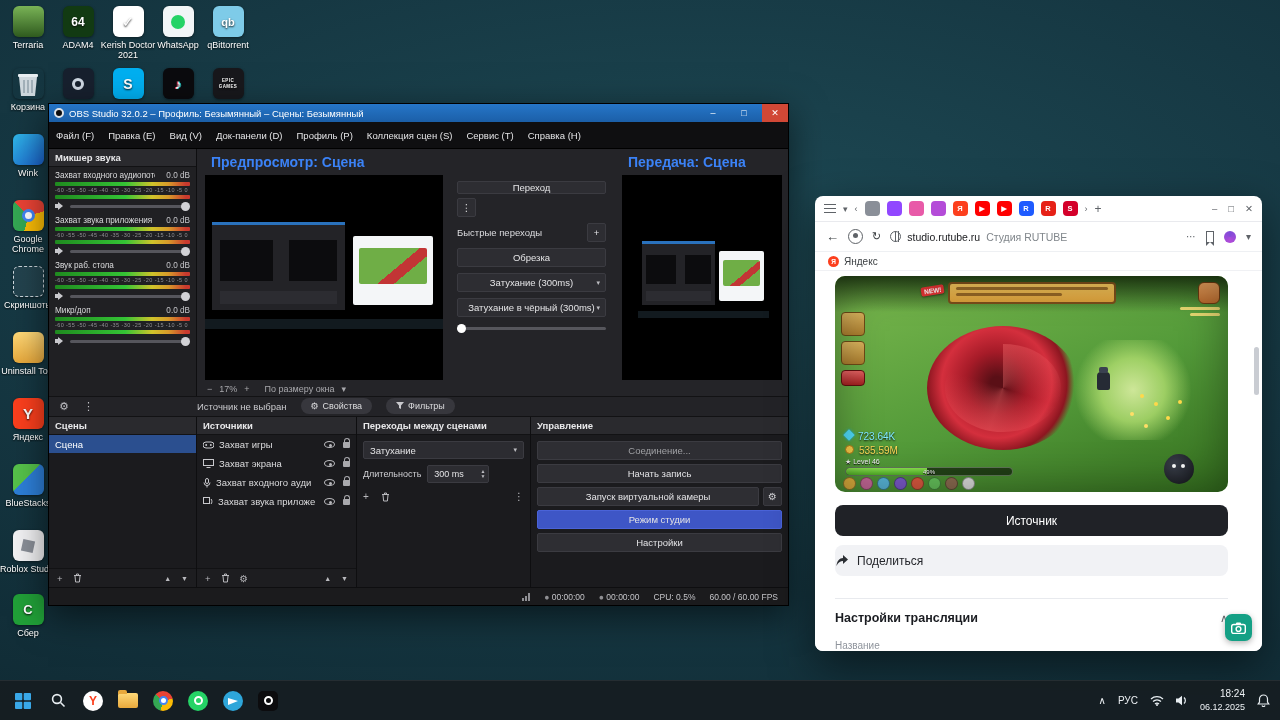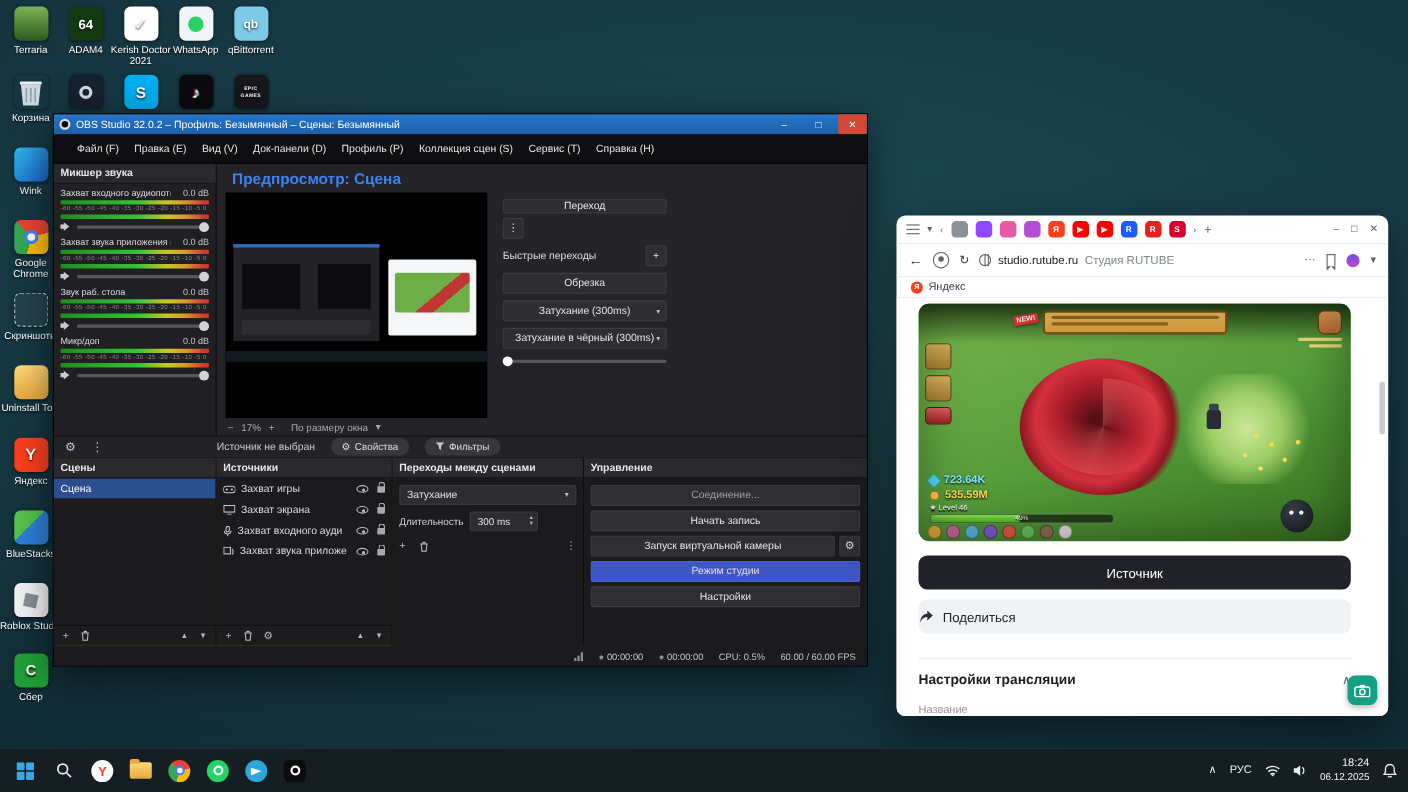--- a/index.html
+++ b/index.html
@@ -42,21 +42,21 @@
 
   
   .obs { position:absolute; left:48px; top:103px; width:741px; height:503px; background:#202023;
          border:1px solid #000; box-shadow:0 10px 34px rgba(0,0,0,.55); display:flex; flex-direction:column; }
   .obs-title { height:18px; background:linear-gradient(#2676c8,#1b5fa8); display:flex; align-items:center;
                gap:5px; padding:0 0 0 5px; color:#fff; font-size:9.5px; }
   .obs-logo { width:10px; height:10px; border-radius:50%; background:#0c0c0e; border:2px solid #dfe3e8; }
   .obs-title .t { flex:1; overflow:hidden; white-space:nowrap; }
   .wbtn { width:26px; height:18px; display:flex; align-items:center; justify-content:center; font-size:9px; color:#fff; }
   .wbtn.close { background:#d14836; }
-  .obs-menu { height:28px; background:#0f0f11; display:flex; align-items:center; padding-left:14px;
+  .obs-menu { height:28px; background:#0f0f11; display:flex; align-items:center; padding-left:0;
               color:#e4e4e6; font-size:9.5px; border-bottom:1px solid #000; }
   .obs-menu span { padding:0 7px; }
   .obs-main { height:253px; display:flex; background:#242428; }
   
   .mixer { flex:0 0 148px; background:#202023; border-right:1px solid #0e0e10; display:flex; flex-direction:column; }
   .dockhead { height:18px; background:#2a2a2e; font-size:9.5px; font-weight:bold; color:#e8e8ea;
               display:flex; align-items:center; padding:0 6px; border-bottom:1px solid #121214; }
   .mix-ch { padding:4px 6px 2px; }
   .mix-r1 { display:flex; justify-content:space-between; gap:4px; font-size:8.2px; color:#dcdcde; white-space:nowrap; }
   .mix-r1 .nm { overflow:hidden; text-overflow:clip; max-width:100px; }
@@ -192,21 +192,21 @@
   .g-char { position:absolute; top:96px; right:118px; width:13px; height:18px; background:#262b35; border-radius:4px 4px 2px 2px; }
   .g-char:after { content:""; position:absolute; left:2px; top:-5px; width:9px; height:6px; background:#3a4150; border-radius:2px; }
   .g-leftui { position:absolute; left:6px; top:36px; display:flex; flex-direction:column; gap:5px; }
   .g-leftui i { width:24px; height:24px; background:linear-gradient(#d8b25c,#a97c2e); border:1.5px solid #6b4a16; border-radius:4px; display:block; }
   .g-leftui i.red { background:linear-gradient(#e06060,#a32020); border-color:#5e0f0f; height:16px; }
   .g-topright { position:absolute; right:8px; top:6px; display:flex; flex-direction:column; align-items:flex-end; gap:3px; }
   .g-topright .face { width:22px; height:22px; border-radius:6px; background:linear-gradient(#e8a05c,#b86a2e); border:1.5px solid #6b3a10; }
   .g-topright i { display:block; width:40px; height:3px; background:#ffe27a; border-radius:2px; opacity:.85; }
   .g-topright i + i { width:30px; }
   .g-stats { position:absolute; left:10px; bottom:36px; display:flex; flex-direction:column; gap:3px; }
-  .g-row { display:flex; align-items:center; gap:5px; font-size:10px; font-weight:bold; text-shadow:0 1px 2px #000; }
+  .g-row { display:flex; align-items:flex-start; gap:5px; font-size:10px; font-weight:normal; text-shadow:0 1px 2px #000; }
   .gem { width:8px; height:8px; background:#4fd8f7; transform:rotate(45deg); box-shadow:0 0 3px #18aee0; }
   .coin { width:9px; height:9px; border-radius:50%; background:#f7c948; border:1.5px solid #a67716; }
   .g-gems { color:#7fe9ff; } .g-coins { color:#ffd957; }
   .g-levelrow { position:absolute; left:10px; bottom:16px; width:168px; }
   .g-level { font-size:7px; color:#fff; text-shadow:0 1px 1px #000; margin-bottom:1px; }
   .g-bar { height:9px; background:rgba(0,0,0,.55); border-radius:5px; overflow:hidden;
            border:1px solid rgba(255,255,255,.28); position:relative; }
   .g-fill { width:49%; height:100%; background:linear-gradient(#8ae34f,#4fae26); }
   .g-bar span { position:absolute; inset:0; display:flex; align-items:center; justify-content:center;
                 font-size:6px; color:#fff; text-shadow:0 1px 1px #000; }
@@ -476,20 +476,37 @@
         <span>Затухание в чёрный (300ms)</span>
         <span class="chev">▾</span>
       </div>
       <div style="margin-top:4px" class="mix-slider">
         <span class="track">
             <span class="knob left" style="background:#fff"></span>
           </span>
       </div>
     </div>
 
+    <div class="pg-col">
+      <div class="sec-title">Передача: Сцена</div>
+      <div class="canvas">
+        <div class="mini" style="left:10%;right:8%;top:28%;height:42%">
+          <span class="m-obs">
+              <i></i>
+              <em></em>
+              <s></s>
+            </span>
+          <span class="m-br">
+              <i></i>
+            </span>
+          <span class="m-task"></span>
+        </div>
+      </div>
+      <div style="height:16px"></div>
+    </div>
   </div>
 
   <div class="srcbar">
     <div class="mixfoot">
       <span>⚙</span>
       <span>⋮</span>
     </div>
     <span>Источник не выбран</span>
     <span class="pill">
       <span>⚙</span>

